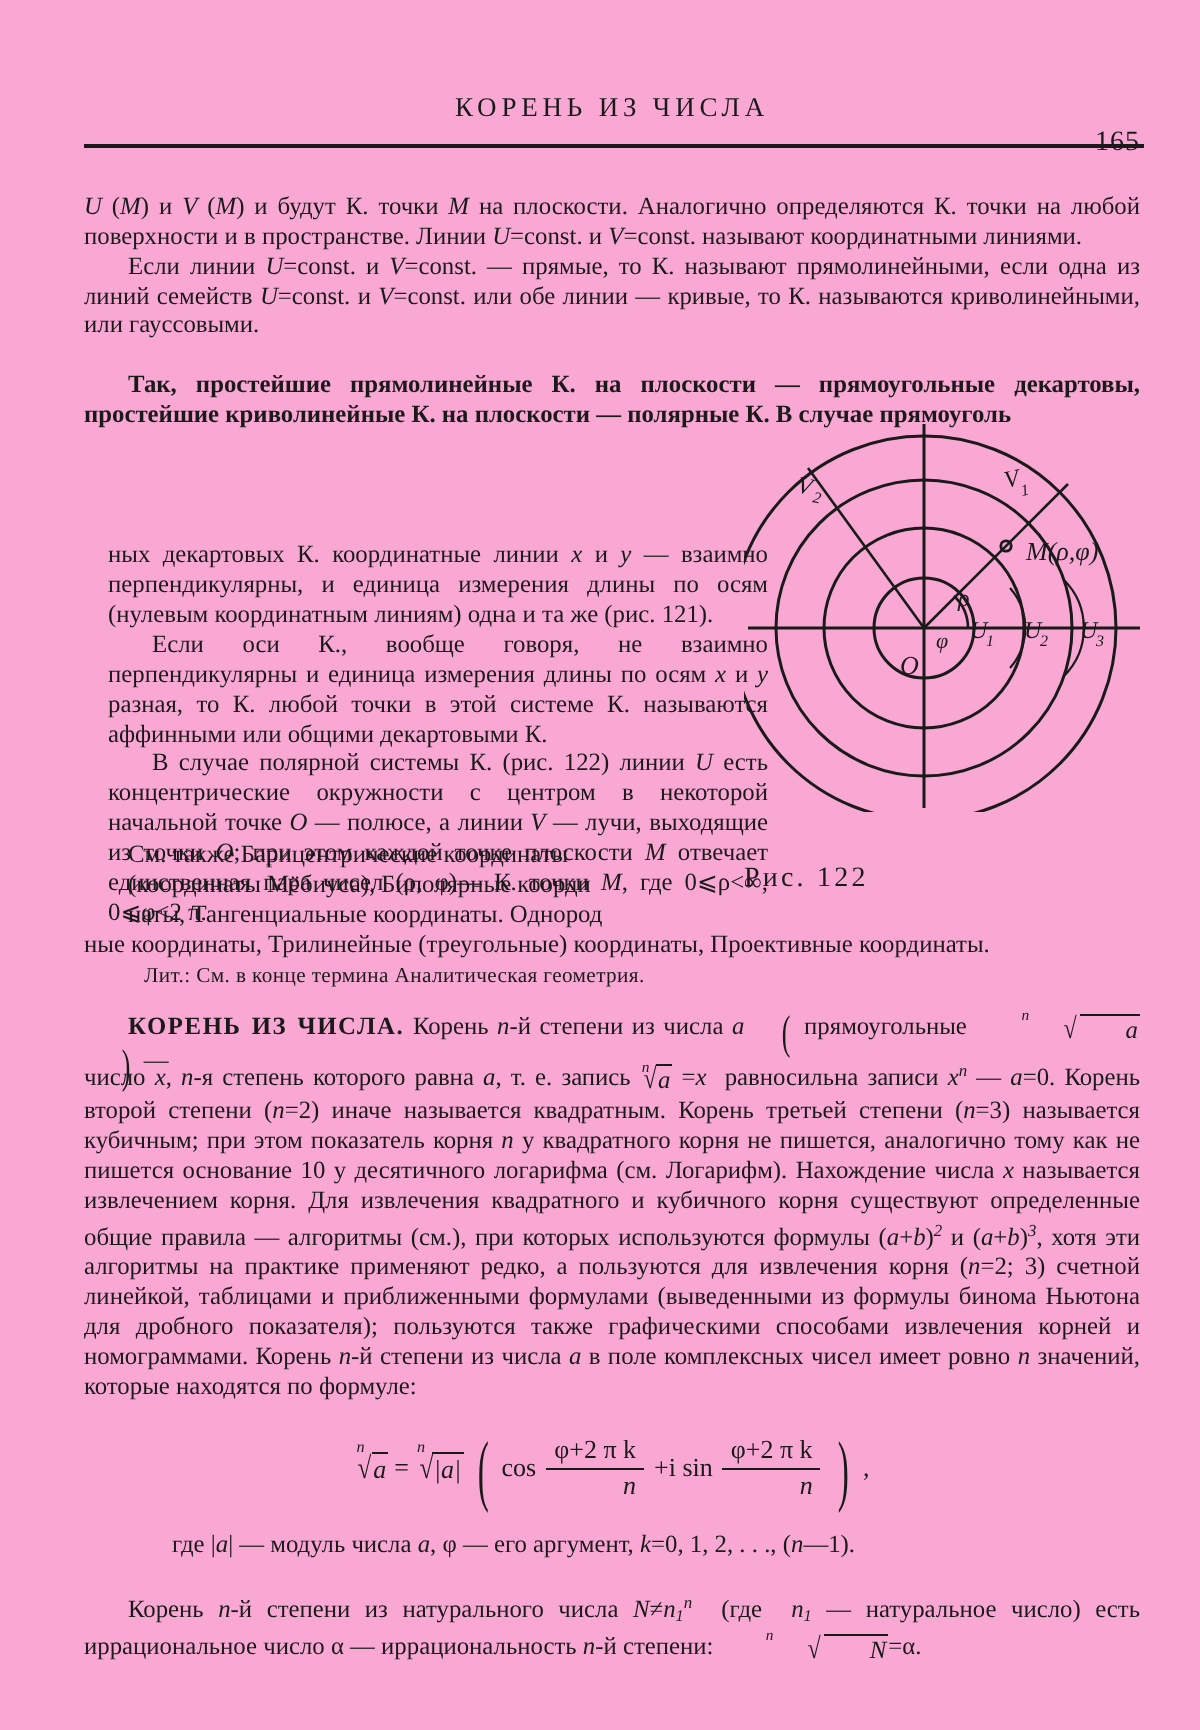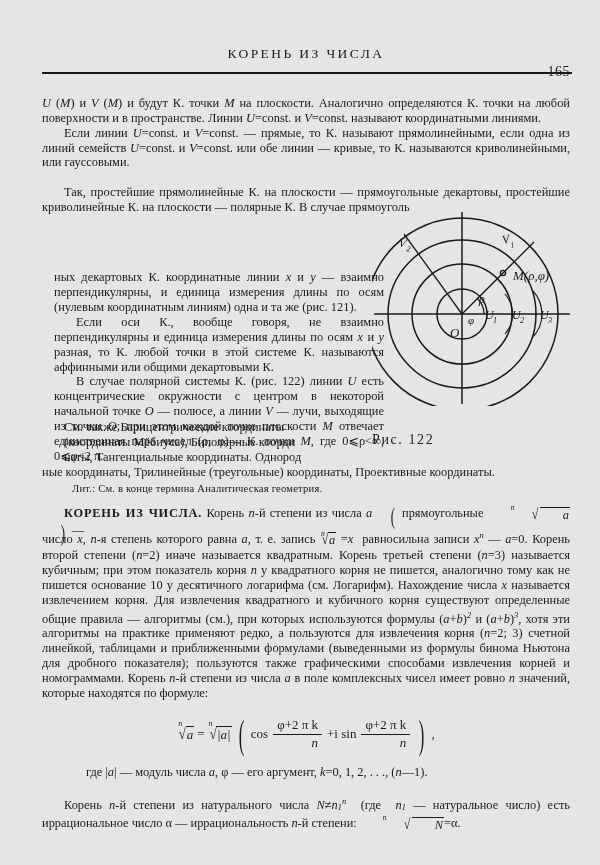--- a/index.html
+++ b/index.html
@@ -11,21 +11,21 @@
     width: 600px;
     height: 865px;
     font-family: "Liberation Serif", "DejaVu Serif", serif;
     color: #1a1a1a;
     position: relative;
     overflow: hidden;
   }
   .page {
     position: absolute;
     inset: 0;
-    background: #e5e5e5;
+    background: #f9a8d4;
   }
 
   
   .runhead {
     position: absolute;
     left: 42px;
     right: 30px;
     top: 46px;
     height: 26px;
   }
@@ -67,21 +67,21 @@
   .narrow { left: 42px; width: 330px; margin-left: 12px; }
 
   p { margin: 0; }
   .ind { text-indent: 22px; }
 
   i, .it { font-style: italic; }
   .rm { font-style: normal; }
 
   
   #blk-top { top: 96px; }
-  #blk-mid { top: 185px; }
+  #blk-mid { top: 185px; font-weight: bold; }
   #blk-left-a { top: 270px; }
   #blk-left-b { top: 315px; }
   #blk-see { top: 420px; width: 528px; }
   #blk-lit { top: 482px; }
   #blk-lit .lit { font-size: 10.6px; letter-spacing: .2px; text-indent: 30px; }
 
   
   #article { top: 506px; }
   .entry-head {
     font-weight: bold;

